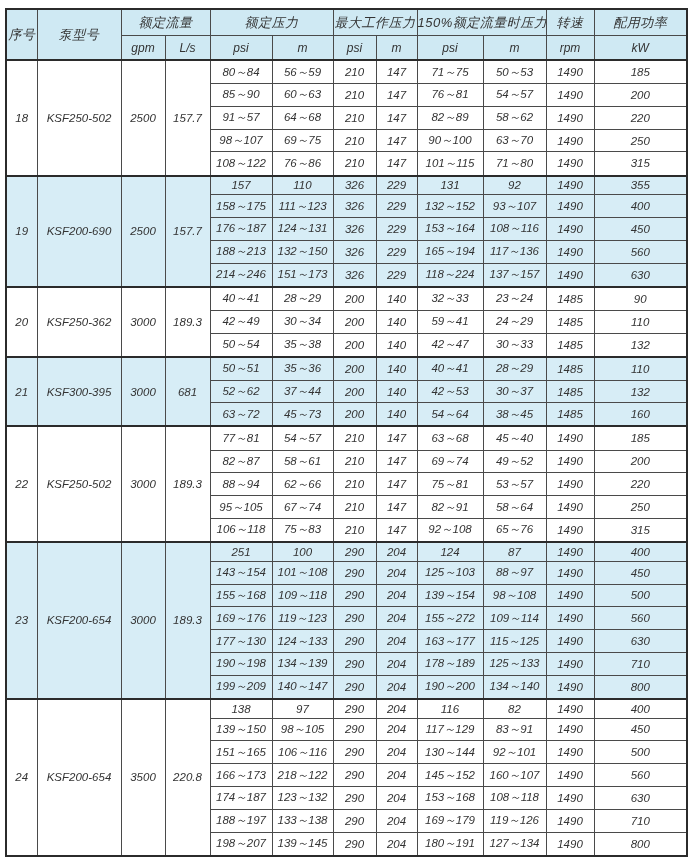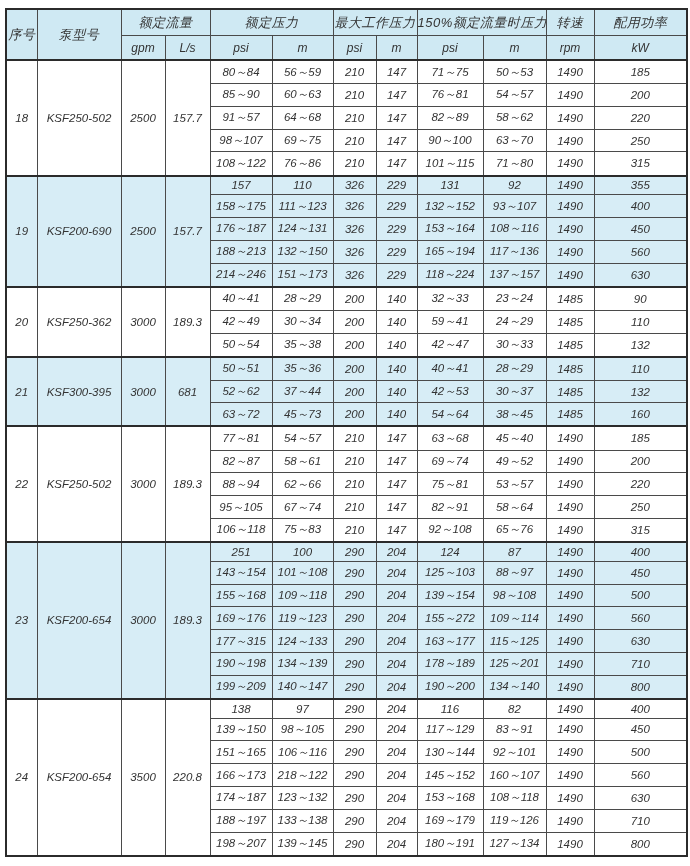--- a/index.html
+++ b/index.html
@@ -360,36 +360,36 @@
           <td>169～176</td>
           <td>119～123</td>
           <td>290</td>
           <td>204</td>
           <td>155～272</td>
           <td>109～114</td>
           <td>1490</td>
           <td>560</td>
         </tr>
         <tr class="hl ">
-          <td>177～315</td>
+          <td>177～130</td>
           <td>124～133</td>
           <td>290</td>
           <td>204</td>
           <td>163～177</td>
           <td>115～125</td>
           <td>1490</td>
           <td>630</td>
         </tr>
         <tr class="hl ">
           <td>190～198</td>
           <td>134～139</td>
           <td>290</td>
           <td>204</td>
           <td>178～189</td>
-          <td>125～201</td>
+          <td>125～133</td>
           <td>1490</td>
           <td>710</td>
         </tr>
         <tr class="hl ">
           <td>199～209</td>
           <td>140～147</td>
           <td>290</td>
           <td>204</td>
           <td>190～200</td>
           <td>134～140</td>

